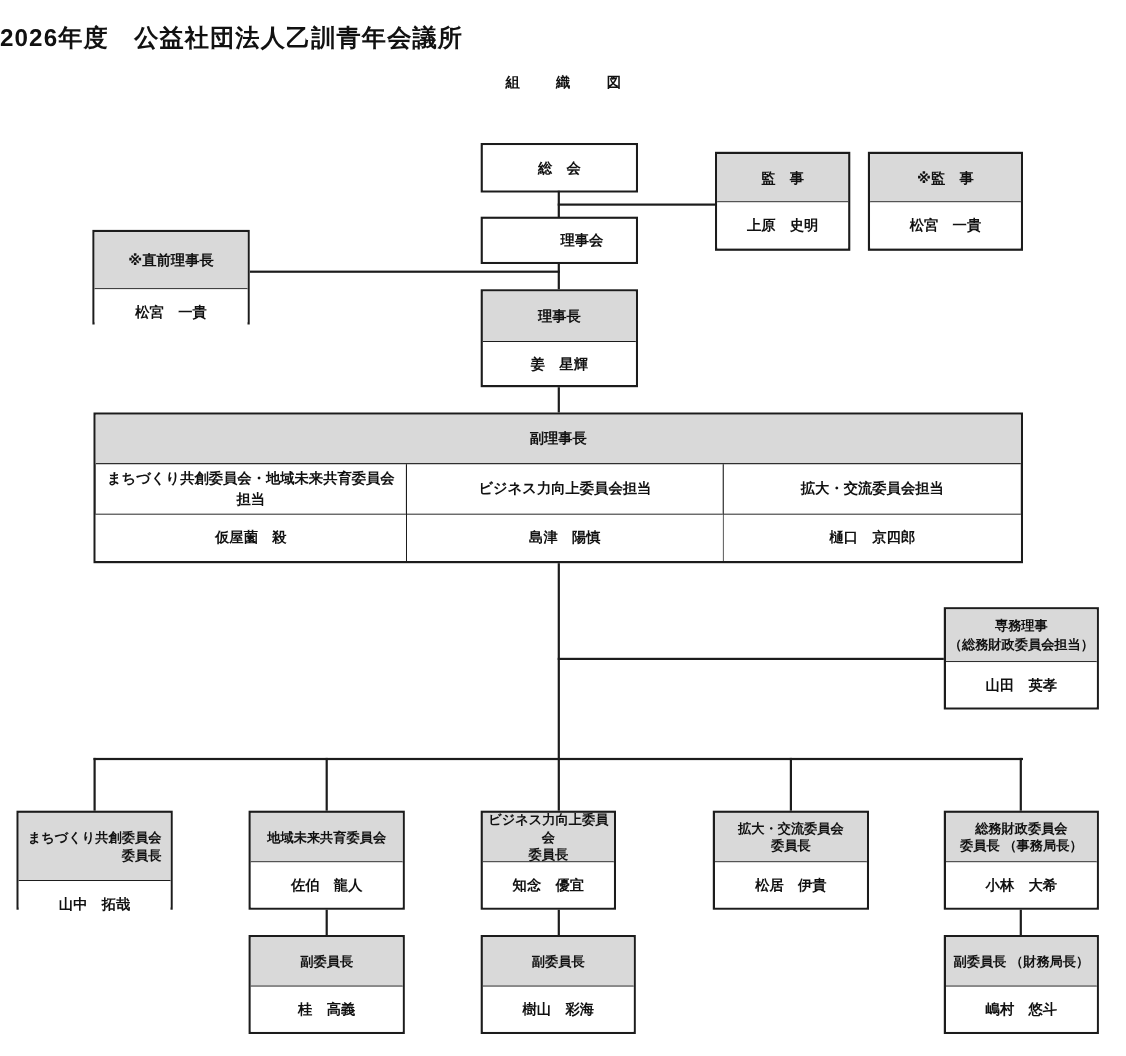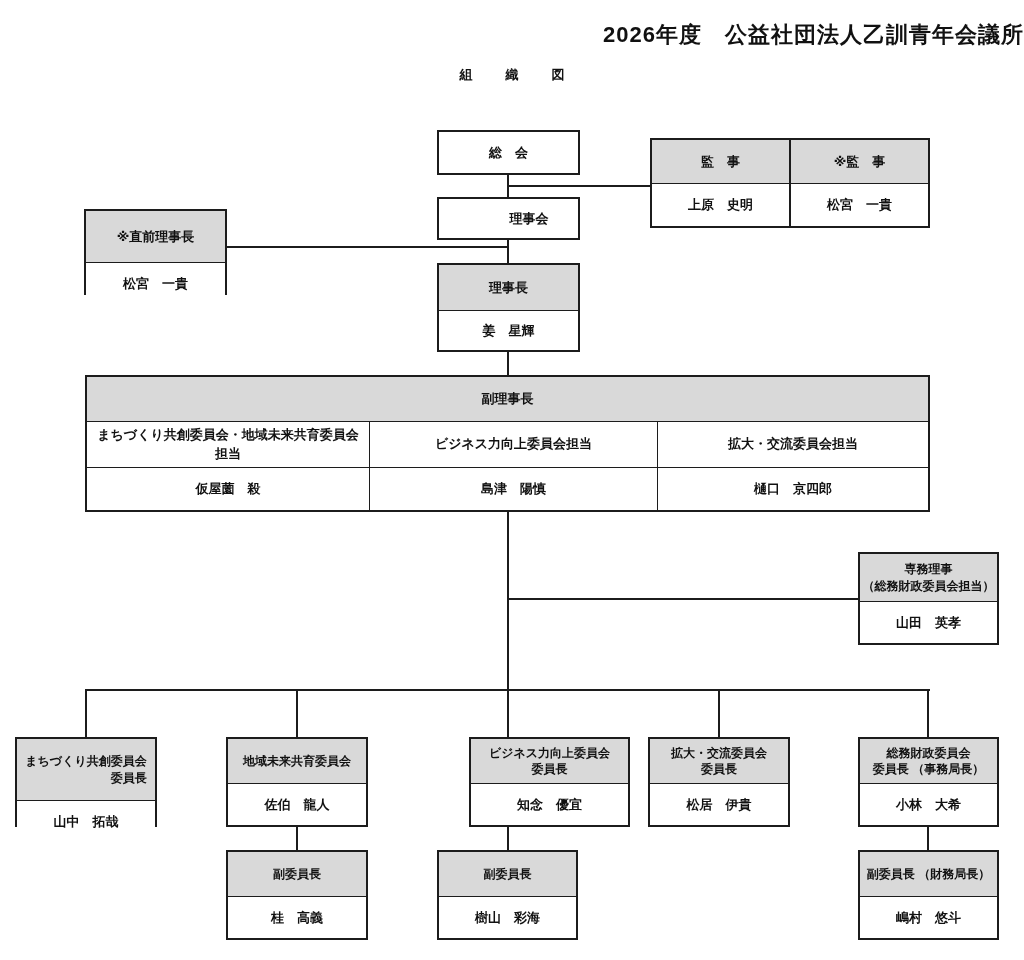--- a/index.html
+++ b/index.html
@@ -1,21 +1,21 @@
 <!DOCTYPE html>
 <html><head>
 <meta charset="utf-8">
 <style>
   html,body{margin:0;padding:0;background:#ffffff;}
   #chart{
     position:relative;width:1024px;height:960px;background:#ffffff;
     font-family:"Liberation Sans","DejaVu Sans",sans-serif;
     font-weight:bold;color:#111;overflow:hidden;
   }
-  .title1{position:absolute;left:0;top:20px;width:1024px;text-align:right;
+  .title1{position:absolute;left:0;top:20px;width:1024px;text-align:left;
     font-size:22px;letter-spacing:1px;}
   .title2{position:absolute;left:0;top:66px;width:1024px;text-align:center;
     font-size:13px;letter-spacing:10px;text-indent:10px;}
   .box{position:absolute;box-sizing:border-box;border:2px solid #1c1c1c;background:#fff;}
   .hdr{box-sizing:border-box;display:flex;align-items:center;justify-content:center;
     text-align:center;background:#d9d9d9;border-bottom:1.5px solid #1c1c1c;
     font-size:13px;line-height:1.35;white-space:pre-line;padding:1px 2px;}
   .hdr.small{font-size:12px;}
   .cellrow{display:flex;}
   .ccell{box-sizing:border-box;border-right:1.5px solid #1c1c1c;}
@@ -50,21 +50,21 @@
   <div class="ln" style="left:718px;top:689px;width:2px;height:49px;"></div>
   <div class="ln" style="left:927px;top:689px;width:2px;height:49px;"></div>
   <div class="ln" style="left:296px;top:826px;width:2px;height:25px;"></div>
   <div class="ln" style="left:507px;top:826px;width:2px;height:25px;"></div>
   <div class="ln" style="left:927px;top:826px;width:2px;height:25px;"></div>
 
   <div class="box" style="left:437px;top:130px;width:143px;height:45px;">
     <div class="plain" style="height:100%;">総　会</div>
   </div>
 
-  <div class="box" style="left:650px;top:138px;width:141px;height:90px;">
+  <div class="box" style="left:650px;top:138px;width:123px;height:90px;">
     <div class="hdr" style="height:44px;">監　事</div>
     <div class="nm" style="height:41px;">上原　史明</div>
   </div>
   <div class="box" style="left:789px;top:138px;width:141px;height:90px;">
     <div class="hdr" style="height:44px;">※監　事</div>
     <div class="nm" style="height:41px;">松宮　一貴</div>
   </div>
 
   <div class="box" style="left:437px;top:197px;width:143px;height:43px;">
     <div class="plain" style="height:100%;padding-left:41px;">理事会</div>
@@ -106,21 +106,21 @@
 
   <div class="box" style="left:15px;top:737px;width:142px;height:90px;">
     <div class="hdr small" style="height:62px;text-align:right;">まちづくり共創委員会
 委員長</div>
     <div class="nm" style="height:41px;">山中　拓哉</div>
   </div>
   <div class="box" style="left:226px;top:737px;width:142px;height:90px;">
     <div class="hdr small" style="height:45px;">地域未来共育委員会</div>
     <div class="nm" style="height:41px;">佐伯　龍人</div>
   </div>
-  <div class="box" style="left:437px;top:737px;width:161px;height:90px;margin-left:32px;">
+  <div class="box" style="left:437px;top:737px;width:123px;height:90px;">
     <div class="hdr small" style="height:45px;">ビジネス力向上委員会
 委員長</div>
     <div class="nm" style="height:41px;">知念　優宜</div>
   </div>
   <div class="box" style="left:648px;top:737px;width:142px;height:90px;">
     <div class="hdr small" style="height:45px;">拡大・交流委員会
 委員長</div>
     <div class="nm" style="height:41px;">松居　伊貴</div>
   </div>
   <div class="box" style="left:858px;top:737px;width:141px;height:90px;">

